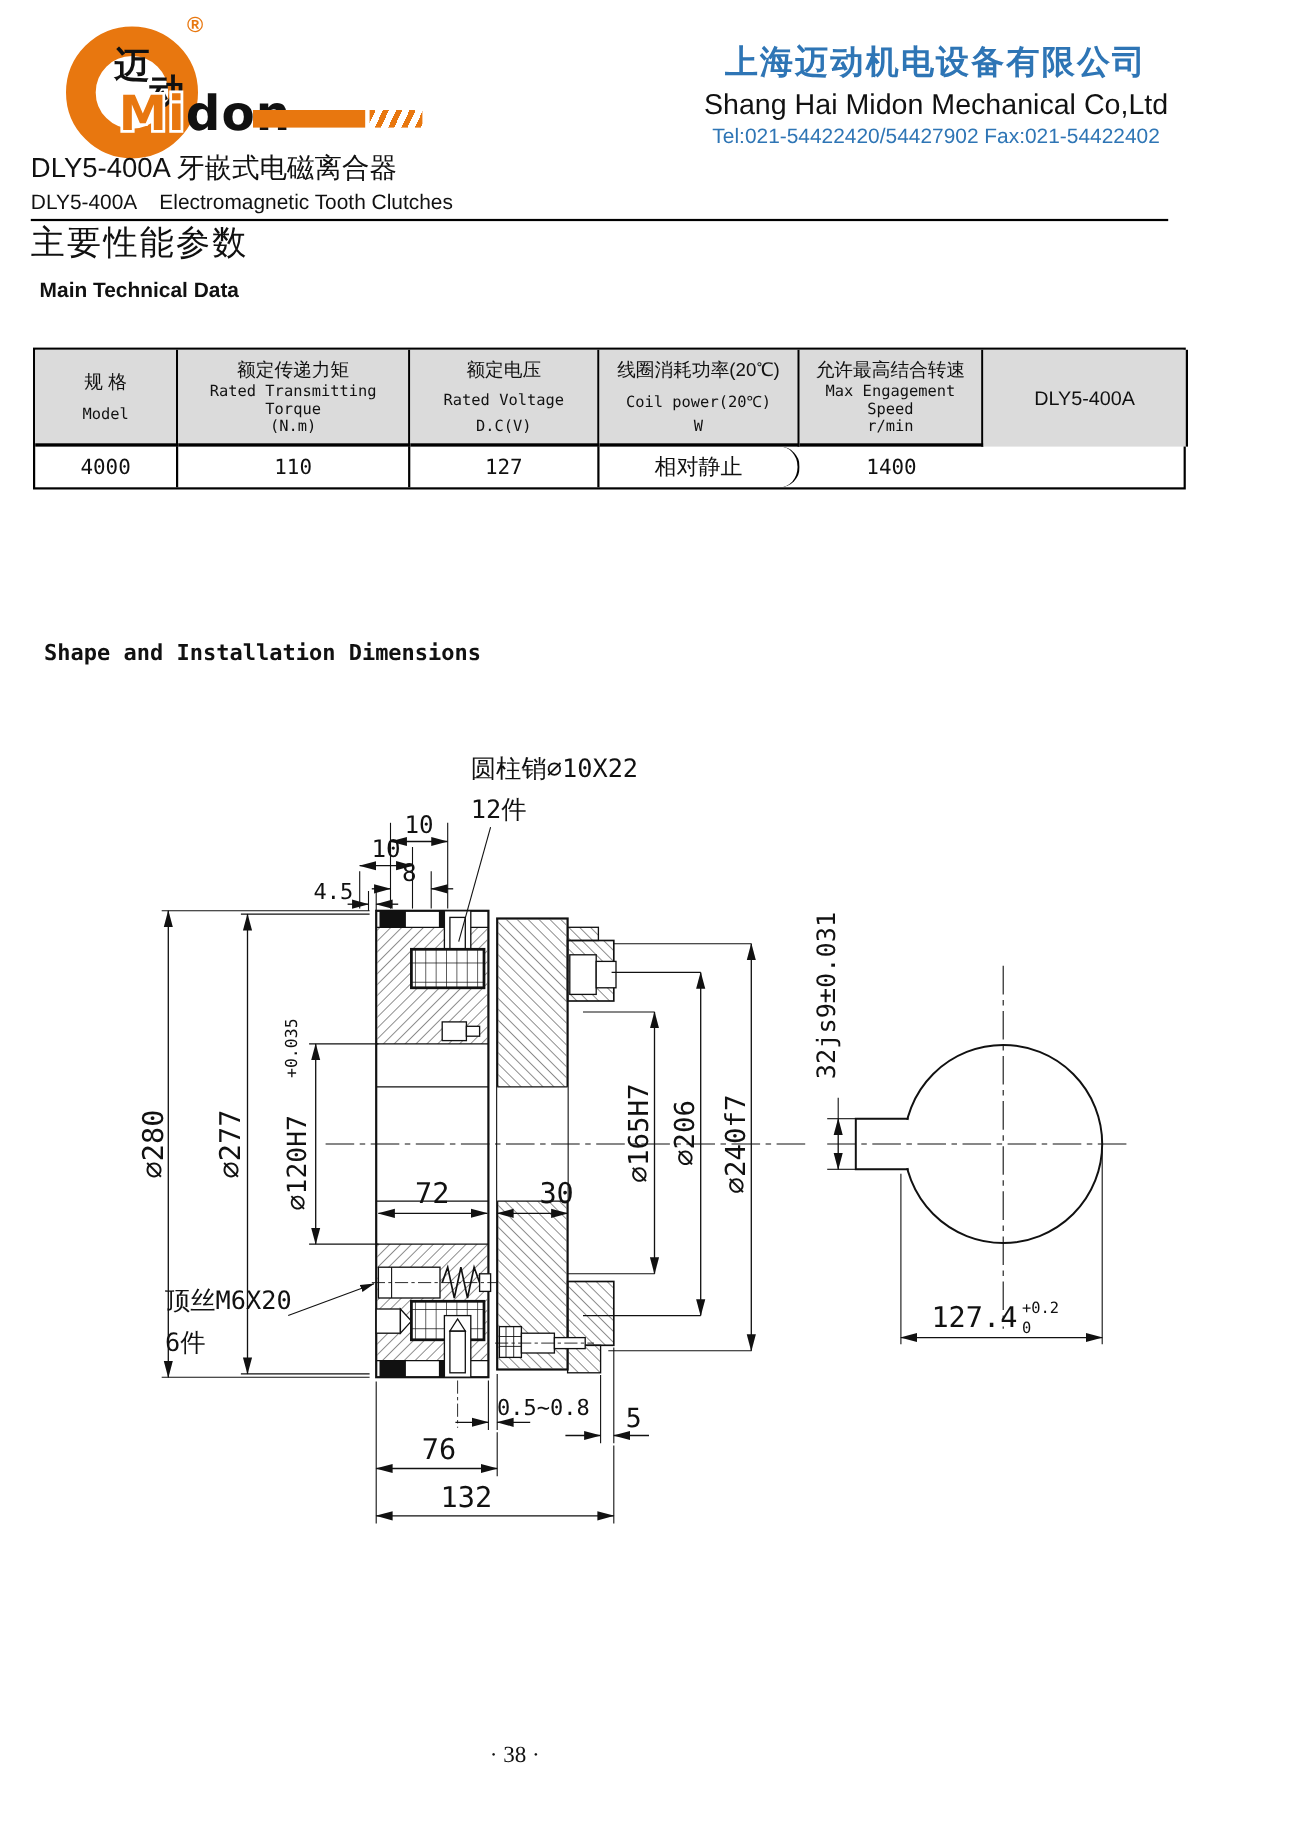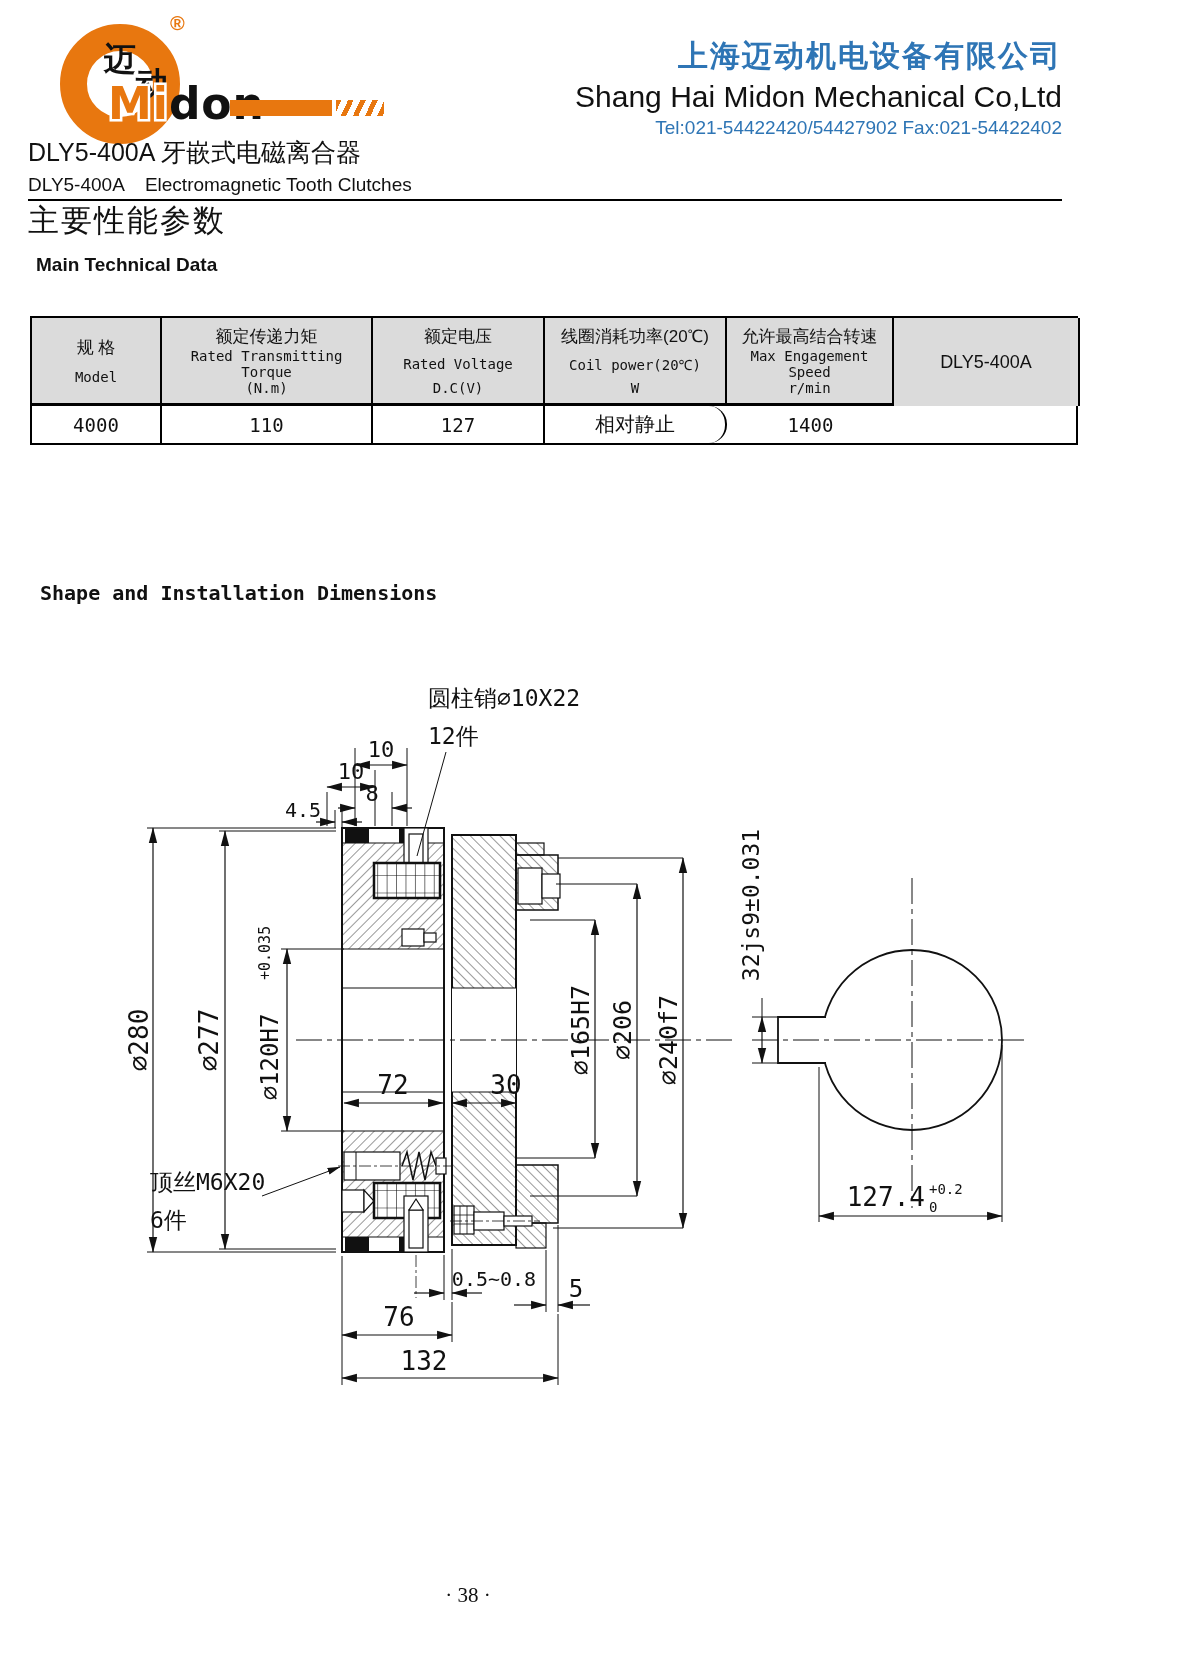--- a/index.html
+++ b/index.html
@@ -14,23 +14,23 @@
   .logo .reg{position:absolute;left:118px;top:0px;font-size:20px;color:#E8770F;font-weight:700;}
   .logo .midon{position:absolute;left:56px;top:66px;font-size:44px;font-weight:900;letter-spacing:1px;
                font-family:"DejaVu Sans",sans-serif;}
   .logo .mi{color:#E8770F;-webkit-text-stroke:5px #fff;paint-order:stroke fill;}
   .logo .don{color:#111;}
   .logo .bar{position:absolute;left:178px;top:88px;width:102px;height:16px;background:#E8770F;}
   .logo .stripes{position:absolute;left:284px;top:88px;width:48px;height:16px;
     background:repeating-linear-gradient(115deg,#E8770F 0 5px,transparent 5px 11px);}
 
   
-  .co{position:absolute;right:118px;top:36px;text-align:right;}
+  .co{position:absolute;right:118px;top:36px;text-align:center;}
   .co-zh{font-size:30px;font-weight:700;color:#2E75B5;letter-spacing:2px;}
-  .co-en{font-size:30px;color:#111;margin-top:3px;}
+  .co-en{font-size:26px;color:#111;margin-top:3px;}
   .co-tel{font-size:19px;color:#2E75B5;margin-top:3px;}
 
   
   .title-zh{position:absolute;left:28px;top:136px;font-size:25px;font-weight:500;}
   .title-en{position:absolute;left:28px;top:174px;font-size:19px;white-space:pre;}
   .rule{position:absolute;left:28px;top:199px;width:1034px;height:2px;background:#000;}
   .sec1-zh{position:absolute;left:28px;top:200px;font-size:31px;letter-spacing:2px;}
   .sec1-en{position:absolute;left:36px;top:254px;font-size:19px;font-weight:700;}
   .sec2-zh{position:absolute;left:42px;top:494px;font-size:31px;letter-spacing:3px;}
   .sec2-en{position:absolute;left:40px;top:541px;font-size:20px;font-weight:600;

